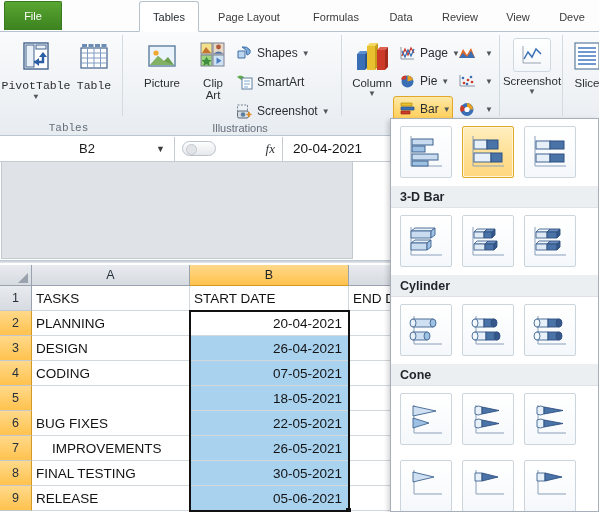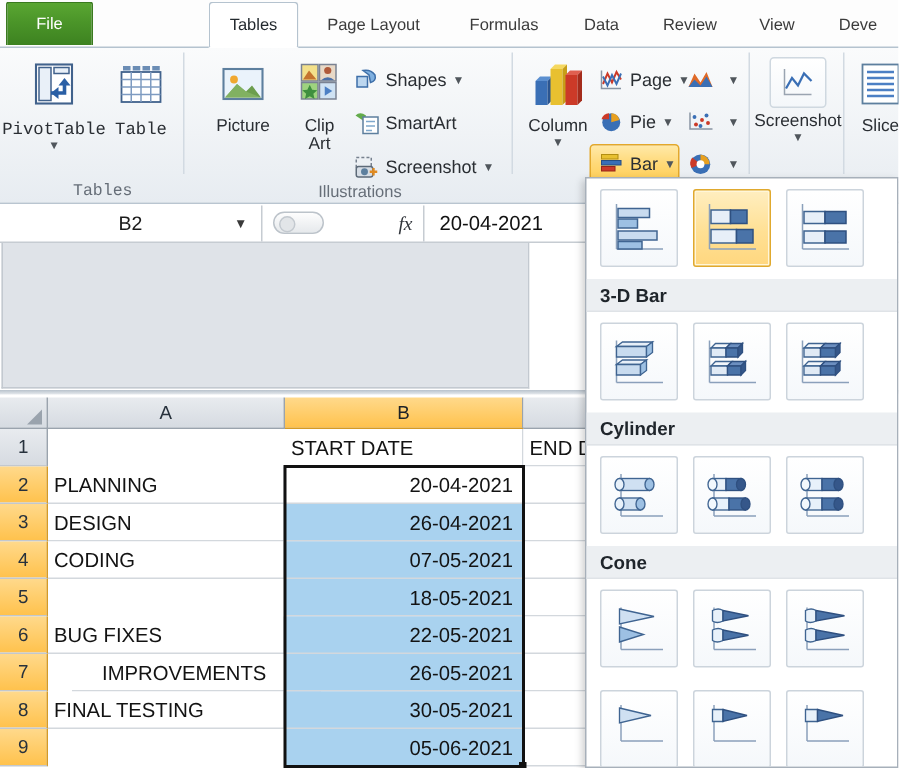--- a/index.html
+++ b/index.html
@@ -459,20 +459,21 @@
   <div class="sep-thin"></div>
 
   <div class="grid">
     <div class="corner"></div>
 
     <div class="colhdr" style="left:32px;width:158px;">A</div>
     <div class="colhdr selc" style="left:190px;width:159px;">B</div>
     <div class="colhdr" style="left:349px;width:158px;">C</div>
 
     <div class="rowhdr" style="top:21px;">1</div>
+    <div class="cell" style="top:21px;left:32px;width:158px;">TASKS</div>
     <div class="cell" style="top:21px;left:190px;width:159px;">START DATE</div>
     <div class="cell" style="top:21px;left:349px;width:158px;">END D</div>
 
     <div class="rowhdr selr" style="top:46px;">2</div>
     <div class="cell" style="top:46px;left:32px;width:158px;">PLANNING</div>
     <div class="cell right" style="top:46px;left:190px;width:159px;">20-04-2021</div>
     <div class="cell" style="top:46px;left:349px;width:158px;"></div>
 
     <div class="rowhdr selr" style="top:71px;">3</div>
     <div class="cell" style="top:71px;left:32px;width:158px;">DESIGN</div>
@@ -488,30 +489,31 @@
     <div class="cell" style="top:121px;left:48px;width:158px;margin-top:45px;">TESTING</div>
     <div class="cell right selfill" style="top:121px;left:190px;width:159px;">18-05-2021</div>
     <div class="cell" style="top:121px;left:349px;width:158px;"></div>
 
     <div class="rowhdr selr" style="top:146px;">6</div>
     <div class="cell" style="top:146px;left:32px;width:158px;">BUG FIXES</div>
     <div class="cell right selfill" style="top:146px;left:190px;width:159px;">22-05-2021</div>
     <div class="cell" style="top:146px;left:349px;width:158px;"></div>
 
     <div class="rowhdr selr" style="top:171px;">7</div>
-    <div class="cell" style="top:171px;left:48px;width:166px;padding-left:20px;">IMPROVEMENTS</div>
+    <div class="cell" style="top:171px;left:32px;width:166px;padding-left:20px;">IMPROVEMENTS</div>
     <div class="cell right selfill" style="top:171px;left:190px;width:159px;">26-05-2021</div>
     <div class="cell" style="top:171px;left:349px;width:158px;"></div>
 
     <div class="rowhdr selr" style="top:196px;">8</div>
     <div class="cell" style="top:196px;left:32px;width:158px;">FINAL TESTING</div>
     <div class="cell right selfill" style="top:196px;left:190px;width:159px;">30-05-2021</div>
     <div class="cell" style="top:196px;left:349px;width:158px;"></div>
 
     <div class="rowhdr selr" style="top:221px;">9</div>
+    <div class="cell" style="top:221px;left:32px;width:158px;">RELEASE</div>
     <div class="cell right selfill" style="top:221px;left:190px;width:159px;">05-06-2021</div>
     <div class="cell" style="top:221px;left:349px;width:158px;"></div>
 
     <div class="selbox" style="left:189px;top:45px;width:161px;height:202px;"></div>
   </div>
 
   <div class="gallery">
 
     <div class="grow">
       <div class="gitem">

